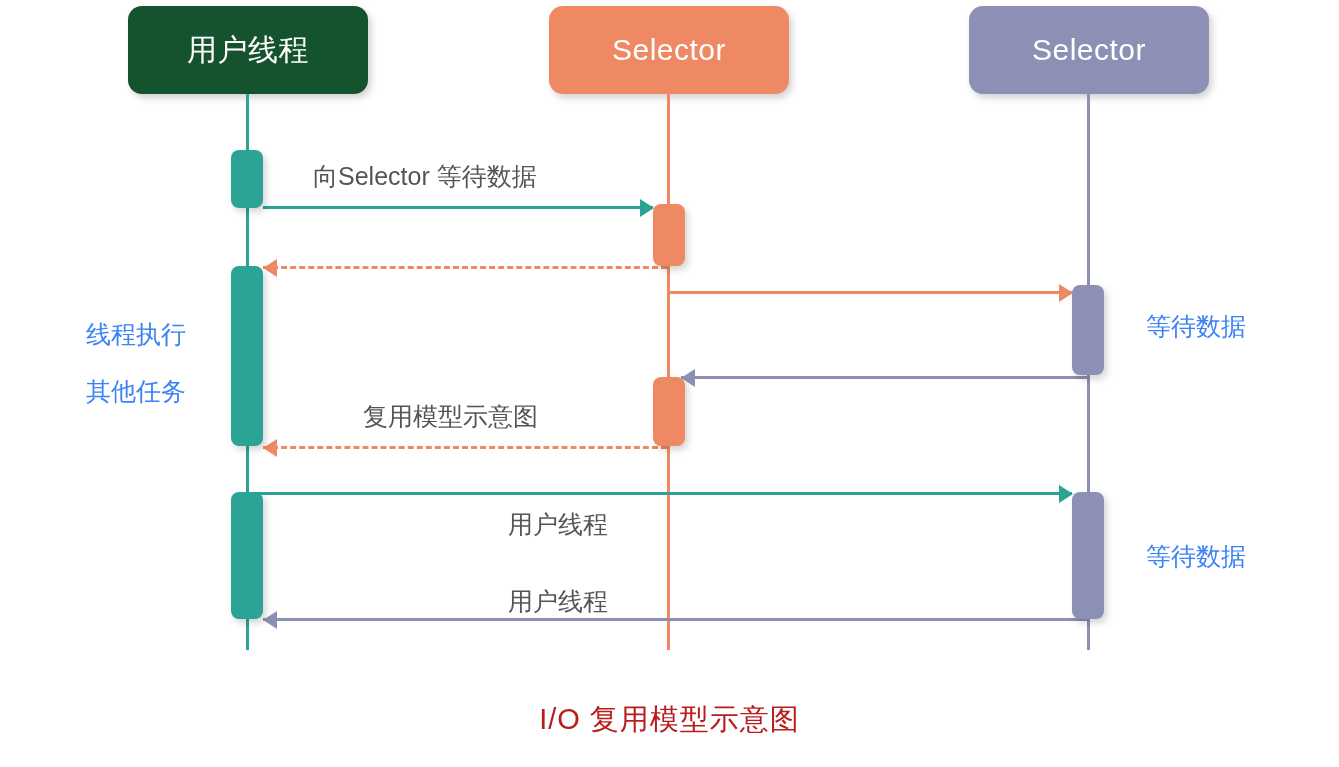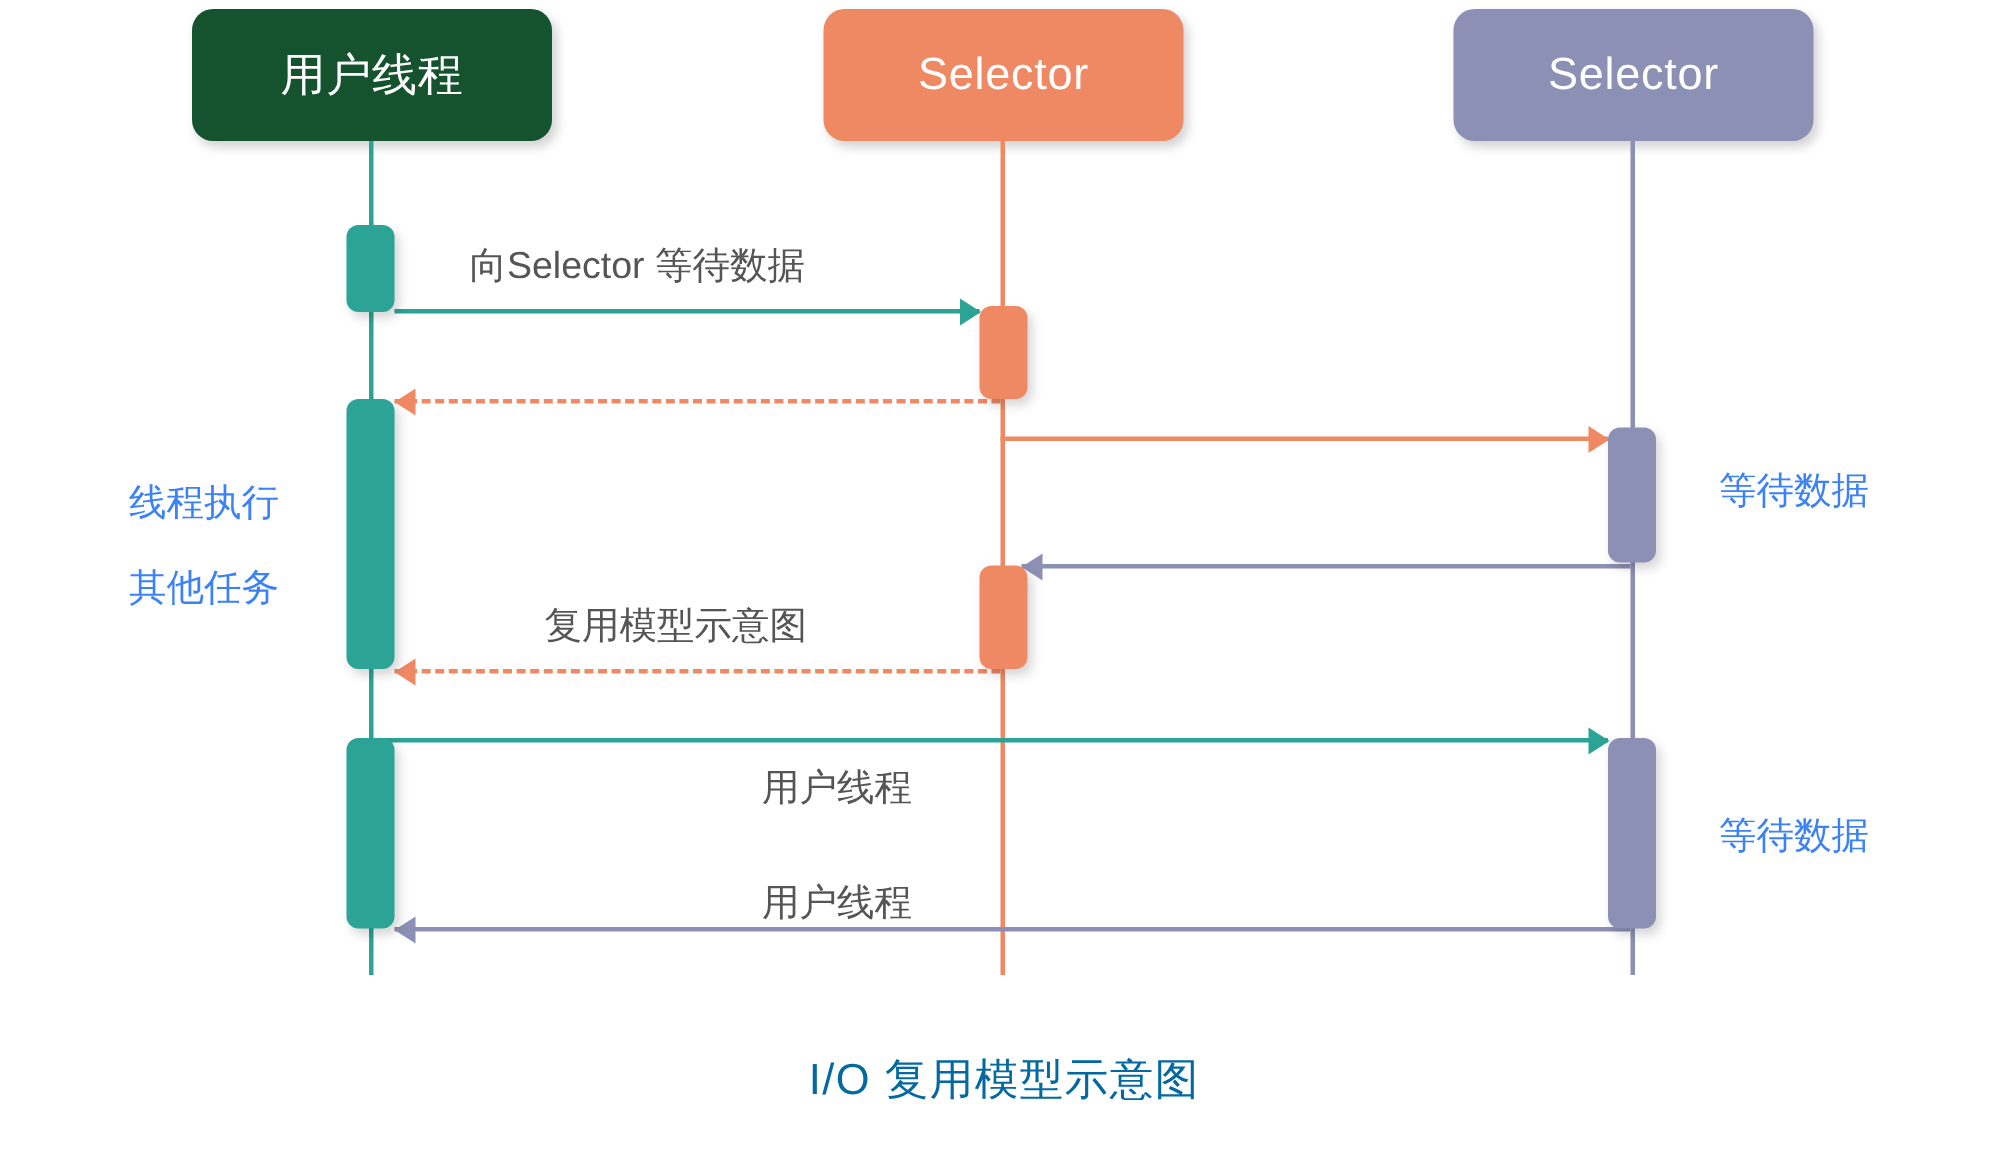--- a/index.html
+++ b/index.html
@@ -87,21 +87,21 @@
   .side-label {
     position: absolute;
     color: #3b82f6;
     font-size: 25px;
     white-space: nowrap;
   }
   .caption {
     position: absolute;
     width: 100%;
     text-align: center;
-    color: #0369a1;
+    color: #b91c1c;
     font-size: 29px;
     letter-spacing: 1px;
   }
 </style>
 </head>
 <body>
 
 <div id="stage">
 
   <div class="participant" id="p-user-thread" style="left: 128px; top: 6px; width: 240px; height: 88px; background: #14532d;">

